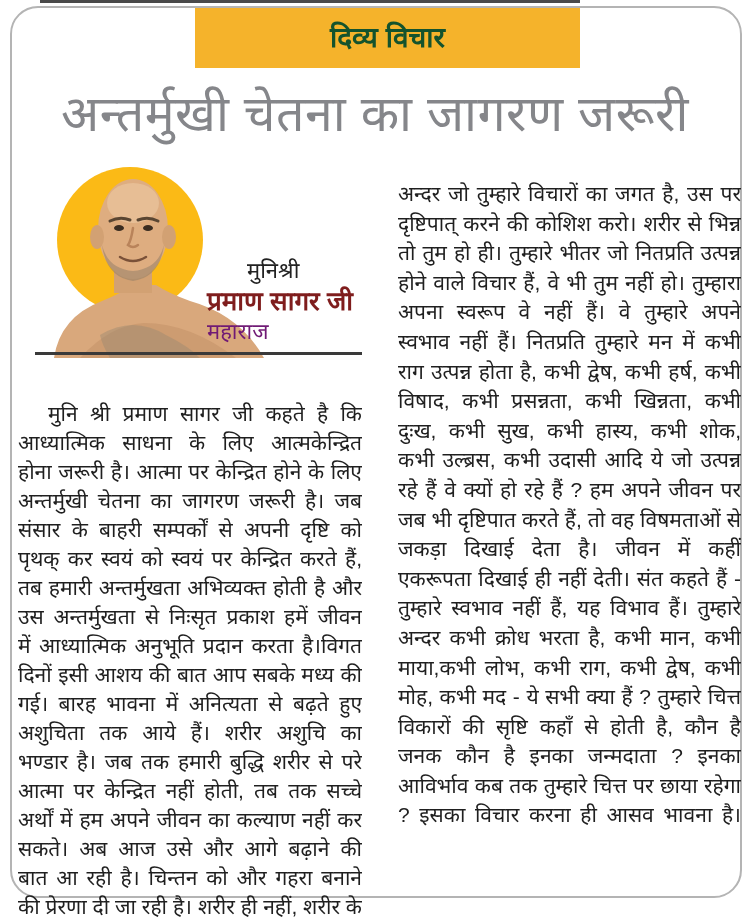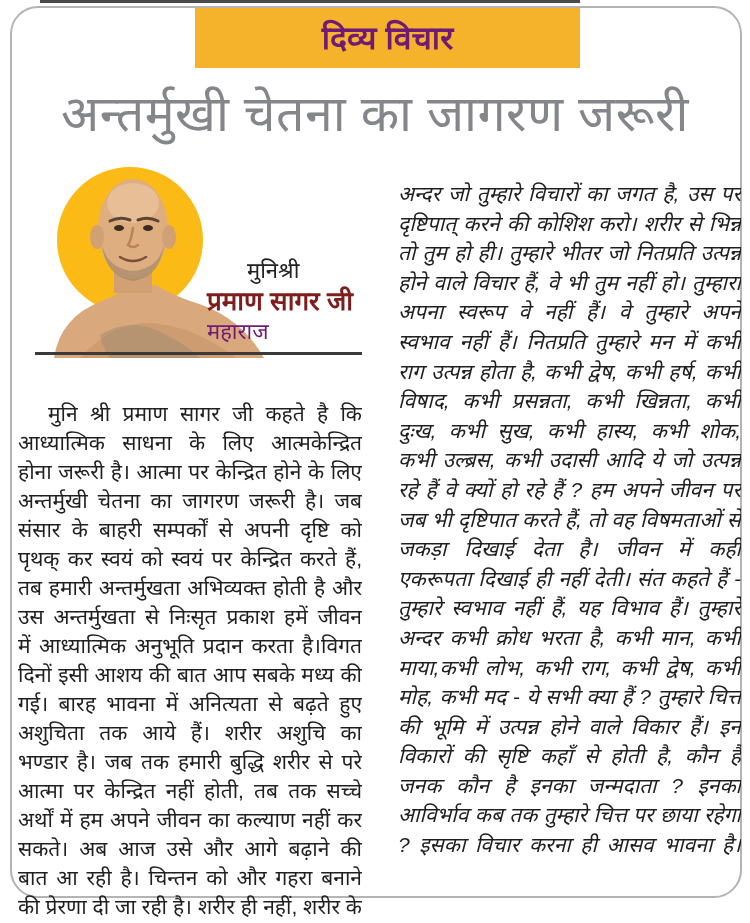--- a/index.html
+++ b/index.html
@@ -14,41 +14,41 @@
   body{font-family:"Liberation Sans","DejaVu Sans",sans-serif;color:var(--text-dark);}
   .page{position:relative;width:750px;height:923px;background:#FFFFFF;overflow:hidden;}
 
   .page-border{position:absolute;left:10px;top:6px;width:728px;height:888px;
     border:2px solid var(--border-gray);border-radius:28px;background:transparent;}
 
   .top-edge-line{position:absolute;left:40px;top:0;width:540px;height:3px;background:var(--topline-dark);}
 
   .masthead-banner{position:absolute;left:195px;top:8px;width:385px;height:60px;
     background:var(--banner-yellow);display:flex;align-items:center;justify-content:center;}
-  .masthead-title{font-size:32px;font-weight:700;color:#701a75;white-space:nowrap;line-height:1;}
+  .masthead-title{font-size:28px;font-weight:700;color:#14532d;white-space:nowrap;line-height:1;}
 
   .article-headline{position:absolute;left:12px;top:76px;width:726px;height:76px;
     text-align:center;font-size:50px;font-weight:400;color:var(--headline-gray);
     white-space:nowrap;line-height:76px;letter-spacing:0.5px;}
 
   .author-photo{position:absolute;left:40px;top:165px;width:250px;height:193px;overflow:hidden;}
 
   .byline{position:absolute;left:207px;top:256px;width:160px;}
   .byline-prefix{font-size:22px;font-weight:500;color:#222;white-space:nowrap;line-height:30px;margin-left:40px;}
   .byline-name{font-size:26px;font-weight:700;color:#7f1d1d;white-space:nowrap;line-height:31px;}
   .byline-suffix{font-size:22px;font-weight:500;color:#701a75;white-space:nowrap;line-height:30px;}
 
   .byline-divider{position:absolute;left:35px;top:352px;width:327px;height:3px;background:#3A3A3A;}
 
   .article-col{position:absolute;color:var(--text-dark);}
   .col-left{left:18px;top:367px;width:344px;height:527px;overflow:hidden;margin-top:32px;}
   .col-right{left:398px;top:179px;width:343px;height:715px;overflow:hidden;}
   .tline{font-size:21px;text-align:justify;text-align-last:justify;overflow:hidden;}
   .col-left .tline{height:29px;line-height:29px;}
-  .col-right .tline{height:29.6px;line-height:29.6px;font-style:italic;}
+  .col-right .tline{height:29.6px;line-height:29.6px;}
 </style>
 </head>
 <body>
 
 <div class="page">
 
   <div class="page-border"></div>
   <div class="top-edge-line"></div>
 
   <div class="masthead-banner">
@@ -119,20 +119,19 @@
       <div class="tline">दुःख, कभी सुख, कभी हास्य, कभी शोक,</div>
       <div class="tline">कभी उल्ब्रस, कभी उदासी आदि ये जो उत्पन्न हो</div>
       <div class="tline">रहे हैं वे क्यों हो रहे हैं ? हम अपने जीवन पर</div>
       <div class="tline">जब भी दृष्टिपात करते हैं, तो वह विषमताओं से</div>
       <div class="tline">जकड़ा दिखाई देता है। जीवन में कहीं</div>
       <div class="tline">एकरूपता दिखाई ही नहीं देती। संत कहते हैं -</div>
       <div class="tline">तुम्हारे स्वभाव नहीं हैं, यह विभाव हैं। तुम्हारे</div>
       <div class="tline">अन्दर कभी क्रोध भरता है, कभी मान, कभी</div>
       <div class="tline">माया,कभी लोभ, कभी राग, कभी द्वेष, कभी</div>
       <div class="tline">मोह, कभी मद - ये सभी क्या हैं ? तुम्हारे चित्त</div>
-      <div class="tline">की भूमि में उत्पन्न होने वाले विकार हैं। इन</div>
       <div class="tline">विकारों की सृष्टि कहाँ से होती है, कौन है इनका</div>
       <div class="tline">जनक कौन है इनका जन्मदाता ? इनका</div>
       <div class="tline">आविर्भाव कब तक तुम्हारे चित्त पर छाया रहेगा</div>
       <div class="tline">? इसका विचार करना ही आसव भावना है।</div>
     </div>
 
 </div>
 
 </body></html>

